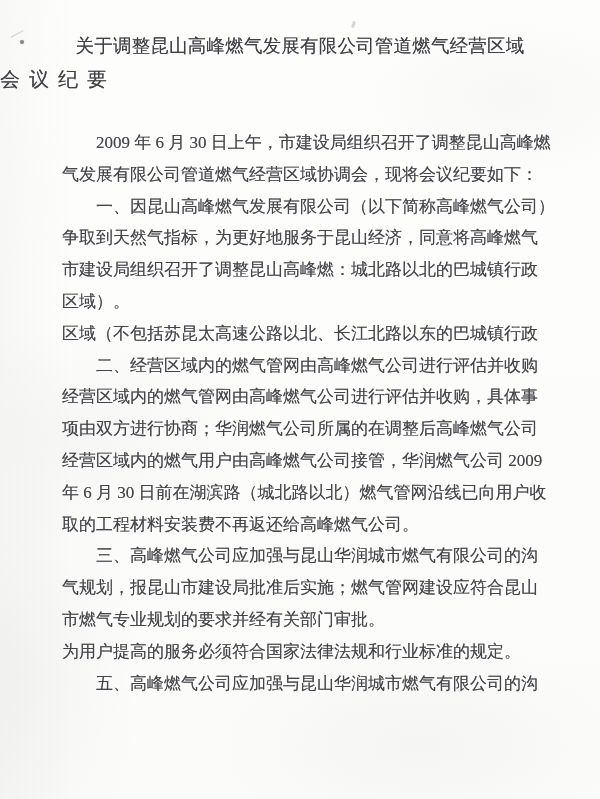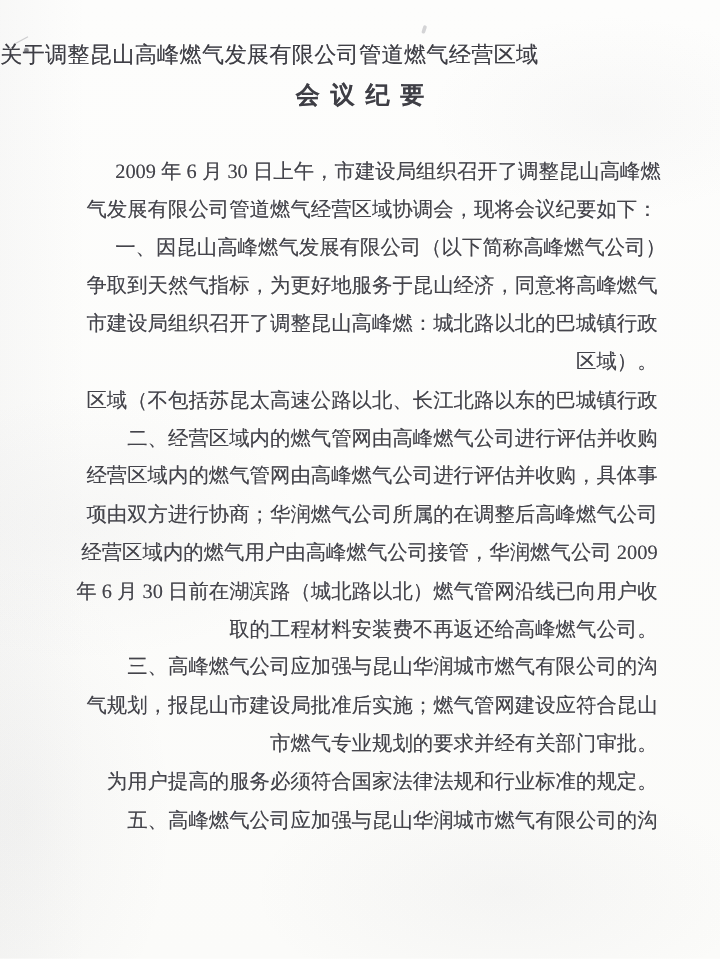--- a/index.html
+++ b/index.html
@@ -22,50 +22,48 @@
       radial-gradient(ellipse 180px 300px at 3% 85%, rgba(130,130,140,0.06), rgba(130,130,140,0) 70%),
       linear-gradient(90deg, rgba(120,120,130,0.04) 0%, rgba(120,120,130,0) 12%),
       linear-gradient(0deg, #fbfbf9, #fdfdfc);
   }
   .title {
     position: absolute;
     top: 33px;
     left: 0;
     width: 100%;
     margin: 0;
-    text-align: left;
+    text-align: center;
     font-size: 18.5px;
     font-weight: 500;
     letter-spacing: 0.2px;
     color: #3e3e45;
     text-shadow: 0 0 0.5px rgba(62,62,70,0.55);
   }
   .subtitle {
     position: absolute;
     top: 66px;
     left: 0;
     width: 100%;
     margin: 0;
-    text-align: center;
     font-size: 20px;
-    font-weight: 700;
+    font-weight: 400;
     word-spacing: 4px;
     color: #3e3e45;
     text-shadow: 0 0 0.5px rgba(62,62,70,0.55);
   }
   .body-text {
     position: absolute;
     top: 127px;
     left: 62px;
     width: 486px;
     font-size: 17px;
     line-height: 31.8px;
     color: #44444b;
     text-shadow: 0 0 0.5px rgba(62,62,70,0.5);
-    text-align: right;
   }
   .line {
     height: 31.8px;
     white-space: nowrap;
   }
   .line.indent {
     padding-left: 34px;
   }
   
   .speck { position: absolute; pointer-events: none; }

